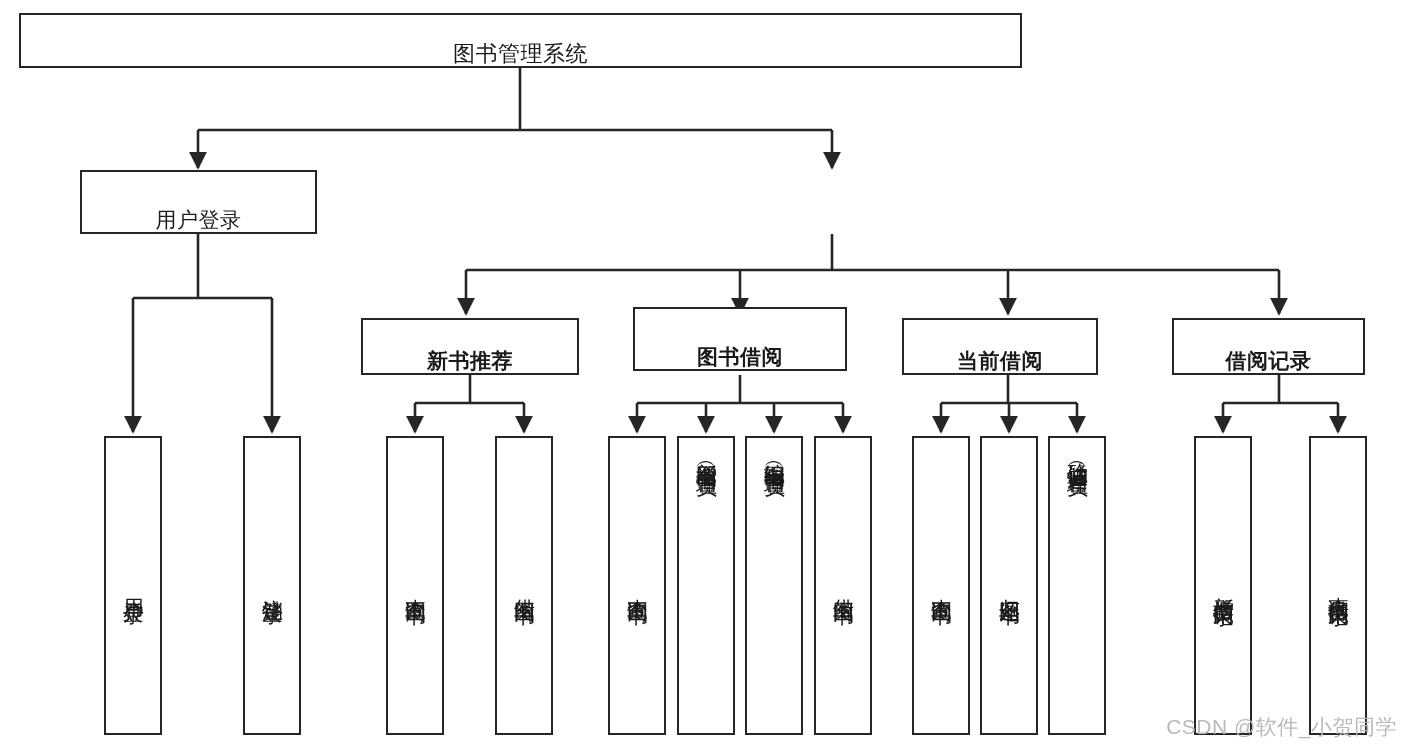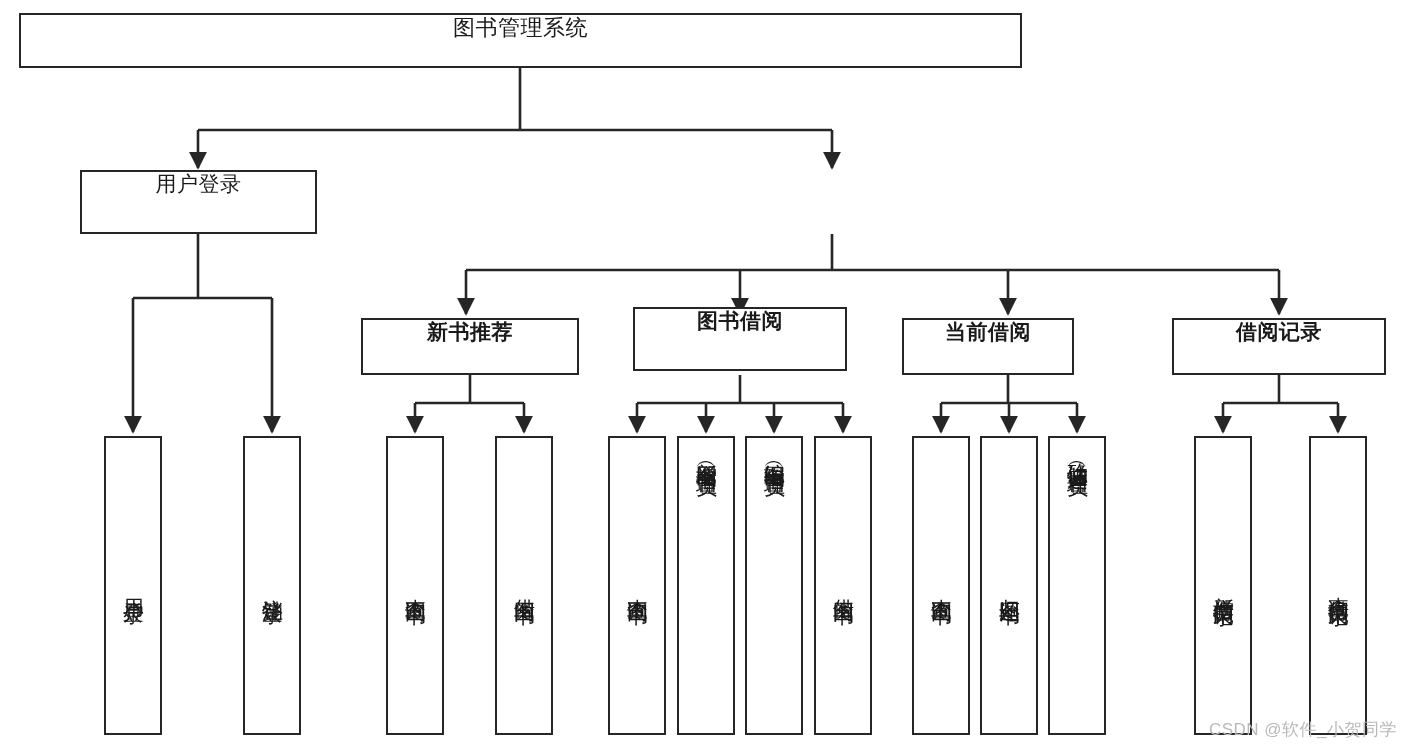--- a/index.html
+++ b/index.html
@@ -24,21 +24,21 @@
     top: 0;
     width: 1405px;
     height: 747px;
   }
   .node {
     position: absolute;
     box-sizing: border-box;
     background: #ffffff;
     border: 2px solid #262626;
     display: flex;
-    align-items: flex-start;
+    align-items: flex-end;
     justify-content: center;
     z-index: 2;
   }
   .node-label {
     color: #1a1a1a;
     font-size: 21px;
     line-height: 1.15;
     letter-spacing: 0.5px;
     white-space: nowrap;
     text-align: center;
@@ -62,21 +62,21 @@
     white-space: nowrap;
   }
   .node.leaf.centered {
     align-items: center;
     padding-top: 0;
   }
   .watermark {
     position: absolute;
     right: 8px;
     bottom: 6px;
-    font-size: 17px;
+    font-size: 21px;
     color: #b9b9b9;
     letter-spacing: 0.5px;
     z-index: 5;
     white-space: nowrap;
   }
 </style>
 </head>
 <body>
 
 <div id="canvas">
@@ -140,24 +140,24 @@
   <div class="node level2" style="left:80px; top:170px; width:237px; height:64px;">
     <span class="node-label">用户登录</span>
   </div>
 
   <div class="node level3" style="left:361px; top:318px; width:218px; height:57px;">
     <span class="node-label">新书推荐</span>
   </div>
   <div class="node level3" style="left:633px; top:307px; width:214px; height:64px;">
     <span class="node-label">图书借阅</span>
   </div>
-  <div class="node level3" style="left:902px; top:318px; width:172px; height:57px;">
+  <div class="node level3" style="left:902px; top:318px; width:196px; height:57px;">
     <span class="node-label">当前借阅</span>
   </div>
-  <div class="node level3" style="left:1172px; top:318px; width:214px; height:57px;">
+  <div class="node level3" style="left:1172px; top:318px; width:193px; height:57px;">
     <span class="node-label">借阅记录</span>
   </div>
 
   <div class="node leaf centered" style="left:104px; top:436px; width:58px; height:299px;">
     <span class="node-label">用户登录</span>
   </div>
   <div class="node leaf centered" style="left:243px; top:436px; width:58px; height:299px;">
     <span class="node-label">注销登录</span>
   </div>
 

